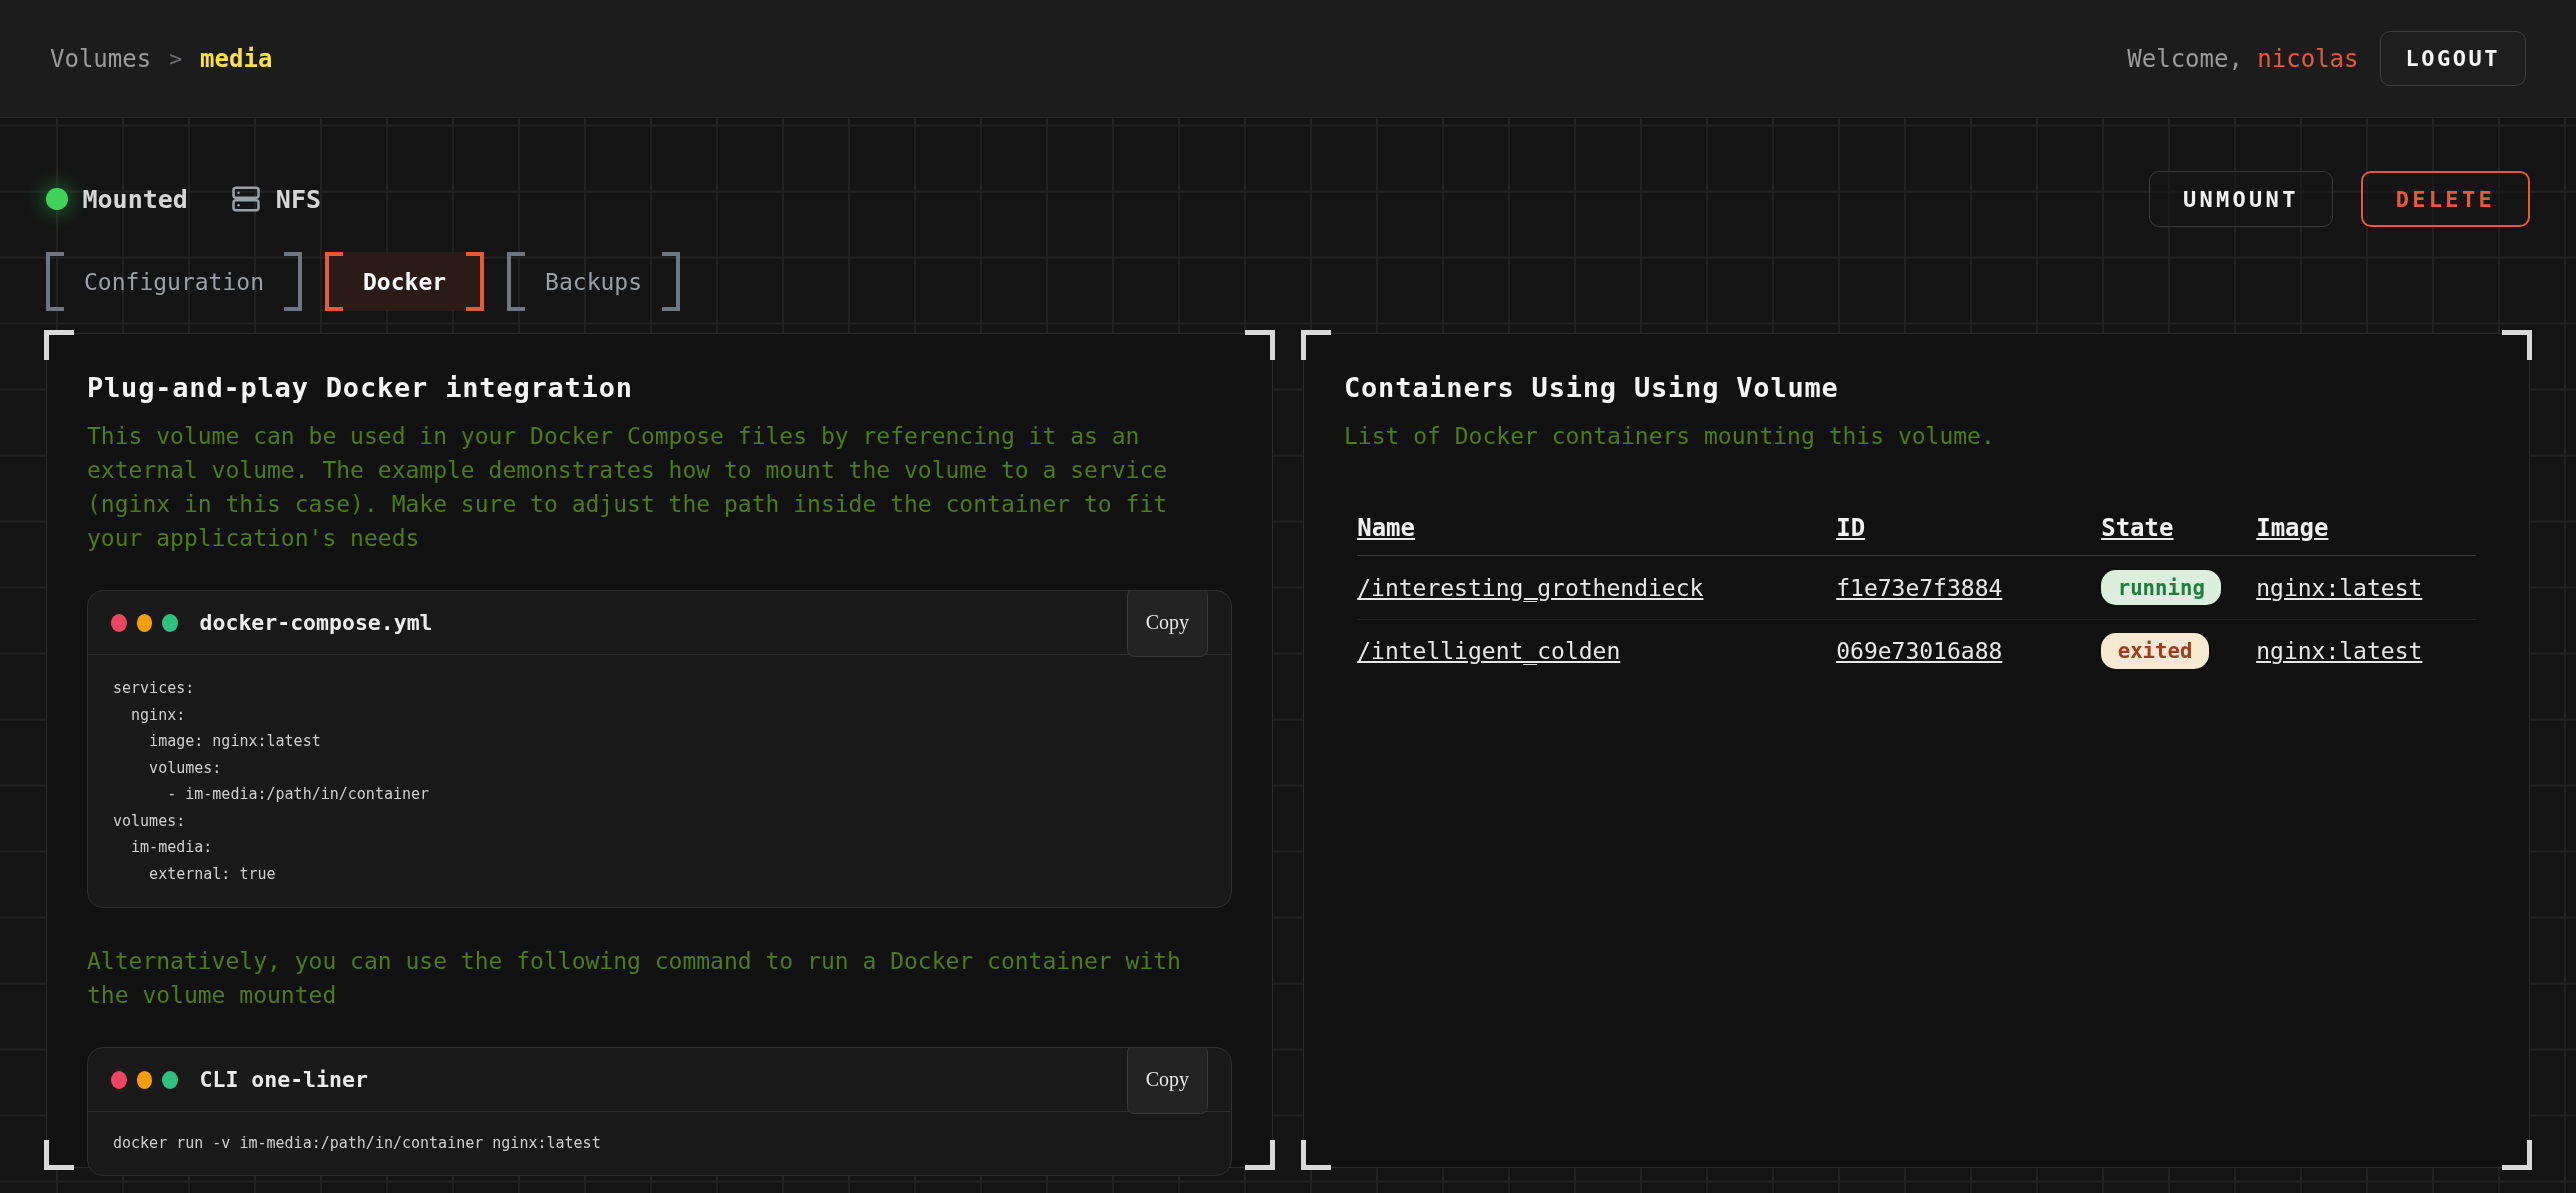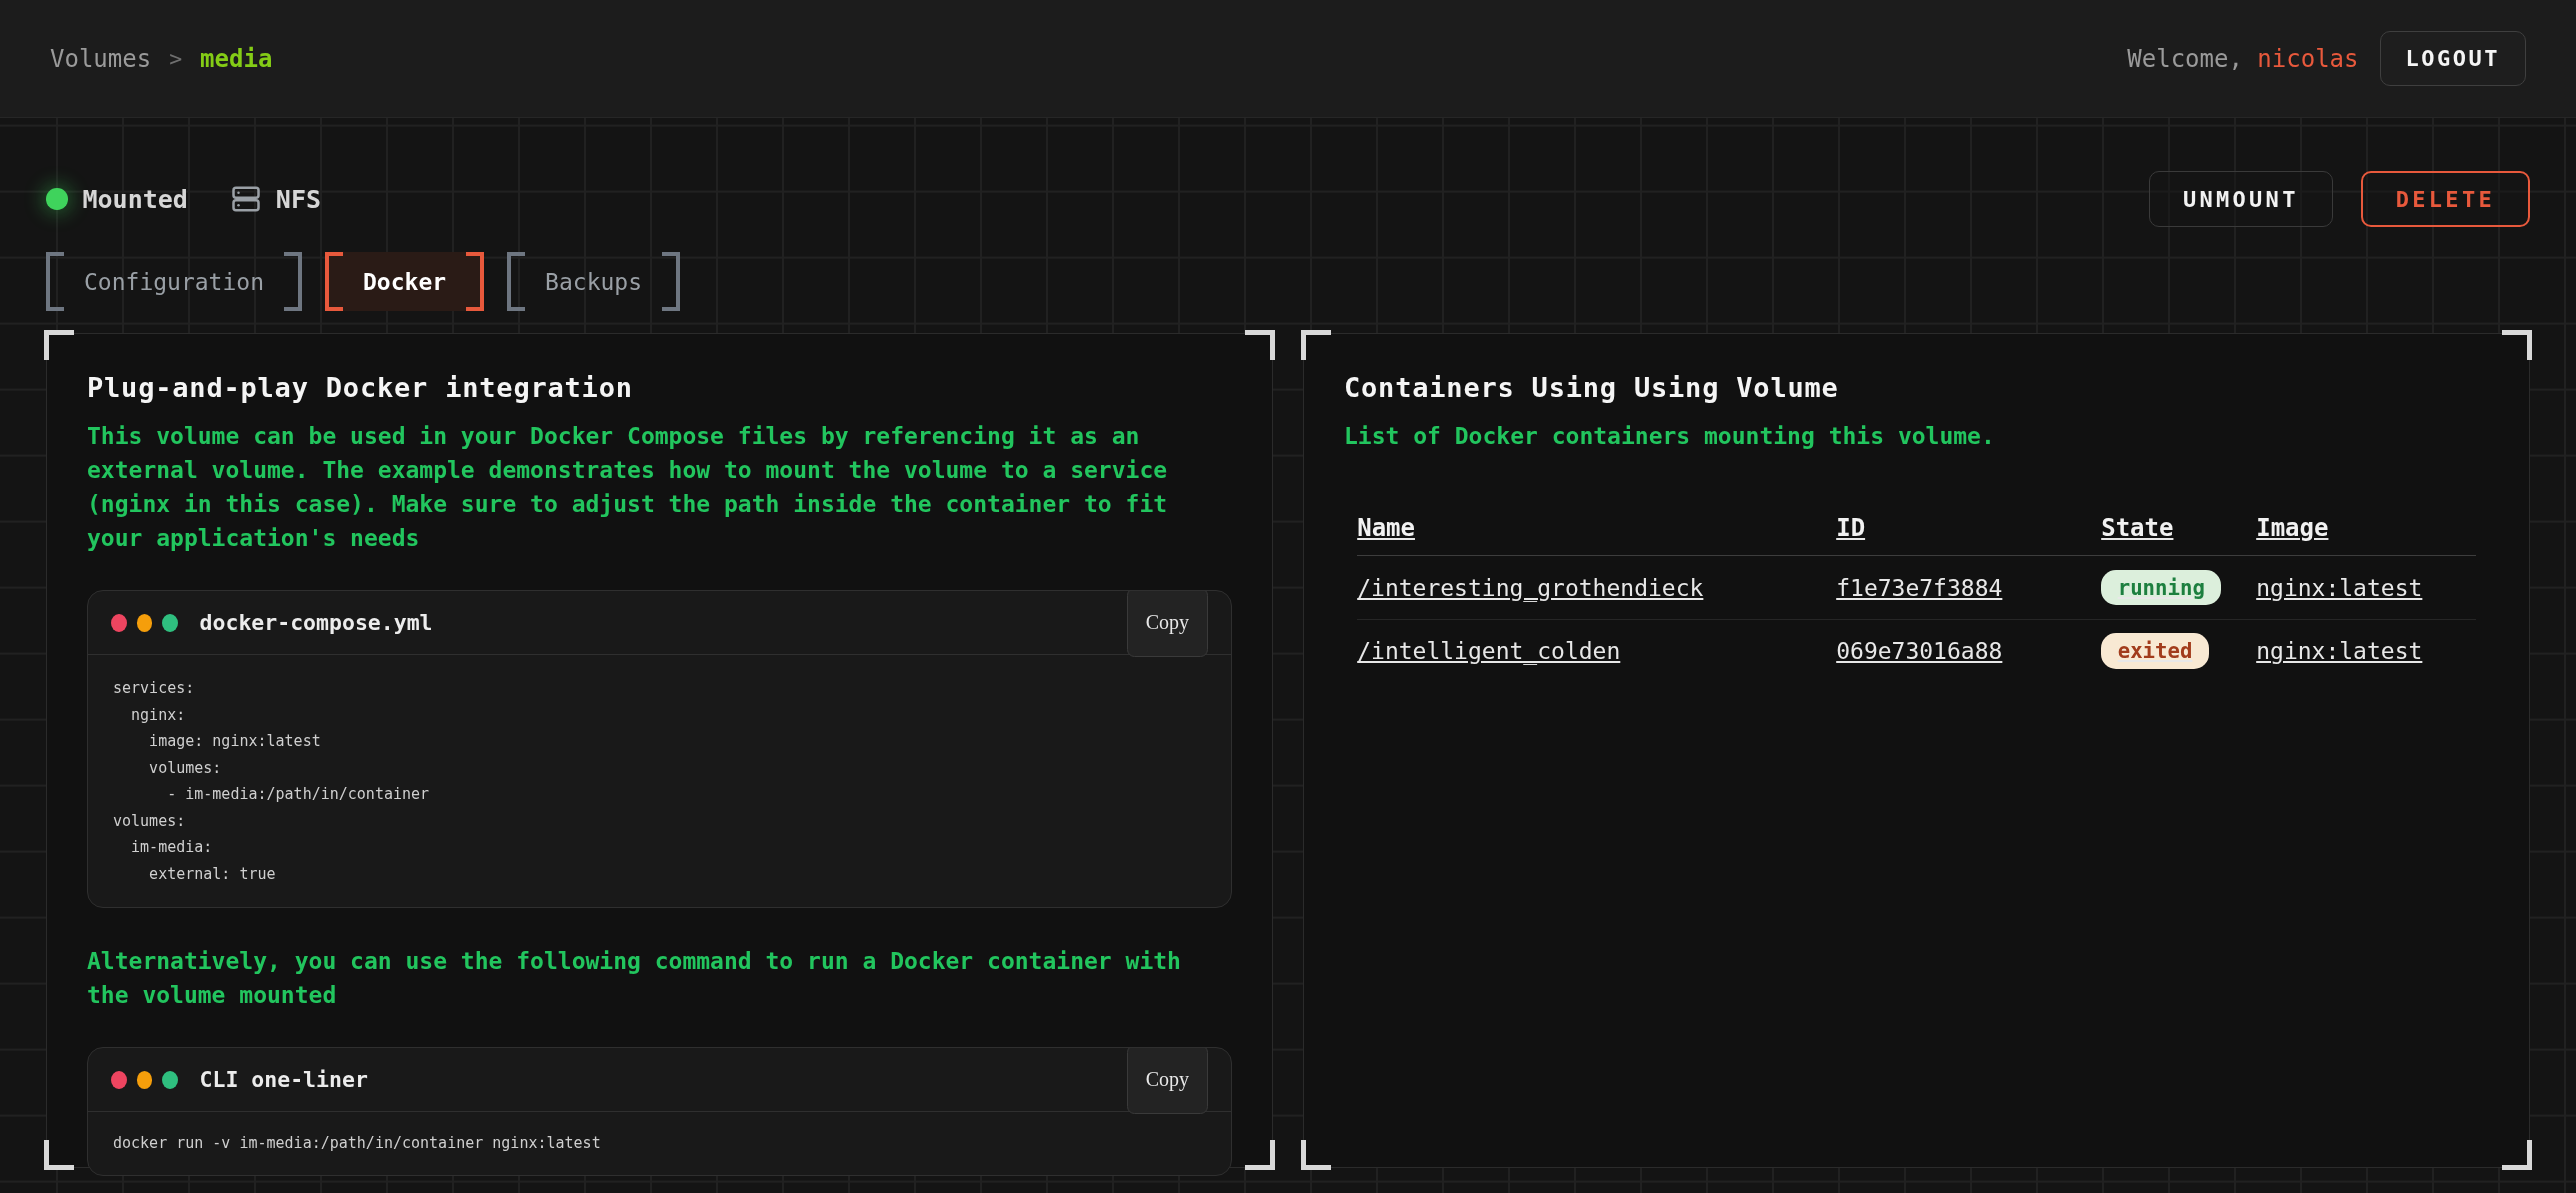--- a/index.html
+++ b/index.html
@@ -17,21 +17,21 @@
     background: #1c1c1c;
     border-bottom: 1.7px solid #262626;
     display: flex;
     align-items: center;
     justify-content: space-between;
     padding: 0 50px;
   }
   .breadcrumb { display: flex; align-items: center; gap: 18px; font-size: 24px; }
   .breadcrumb .crumb-parent { color: #9a9a9a; }
   .breadcrumb .crumb-sep { color: #6f6f6f; font-size: 21.5px; }
-  .breadcrumb .crumb-current { color: #84cc16; font-weight: bold; }
+  .breadcrumb .crumb-current { color: #fde047; font-weight: bold; }
   .topbar-right { display: flex; align-items: center; gap: 21px; }
   .welcome { font-size: 24px; color: #9a9a9a; }
   .welcome .username { color: #e8593c; }
   .logout-btn {
     background: #1e1e1e;
     border: 1.7px solid #3f3f3f;
     border-radius: 10px;
     color: #f5f5f5;
     font-family: inherit;
     font-size: 22px;
@@ -123,21 +123,21 @@
     border: 1.7px solid #2b2b2b;
     padding: 38px 40px;
   }
   .corner { position: absolute; width: 30px; height: 30px; }
   .corner.tl { top: -3.3px; left: -3.3px;  border-top: 5px solid #d9d9d9; border-left: 5px solid #d9d9d9; }
   .corner.tr { top: -3.3px; right: -3.3px; border-top: 5px solid #d9d9d9; border-right: 5px solid #d9d9d9; }
   .corner.bl { bottom: -3.3px; left: -3.3px;  border-bottom: 5px solid #d9d9d9; border-left: 5px solid #d9d9d9; }
   .corner.br { bottom: -3.3px; right: -3.3px; border-bottom: 5px solid #d9d9d9; border-right: 5px solid #d9d9d9; }
 
   .panel-title { font-size: 27px; font-weight: bold; color: #f5f5f5; margin-bottom: 16.5px; letter-spacing: 0.8px; }
-  .panel-desc  { font-size: 23px; line-height: 34px; color: #22c55e; font-weight: bold; }
+  .panel-desc  { font-size: 23px; line-height: 34px; color: #4d7c0f; }
 
   
   .code-block {
     margin-top: 35px;
     background: #191919;
     border: 1.7px solid #2f2f2f;
     border-radius: 16px;
     overflow: hidden;
   }
   .code-header {

